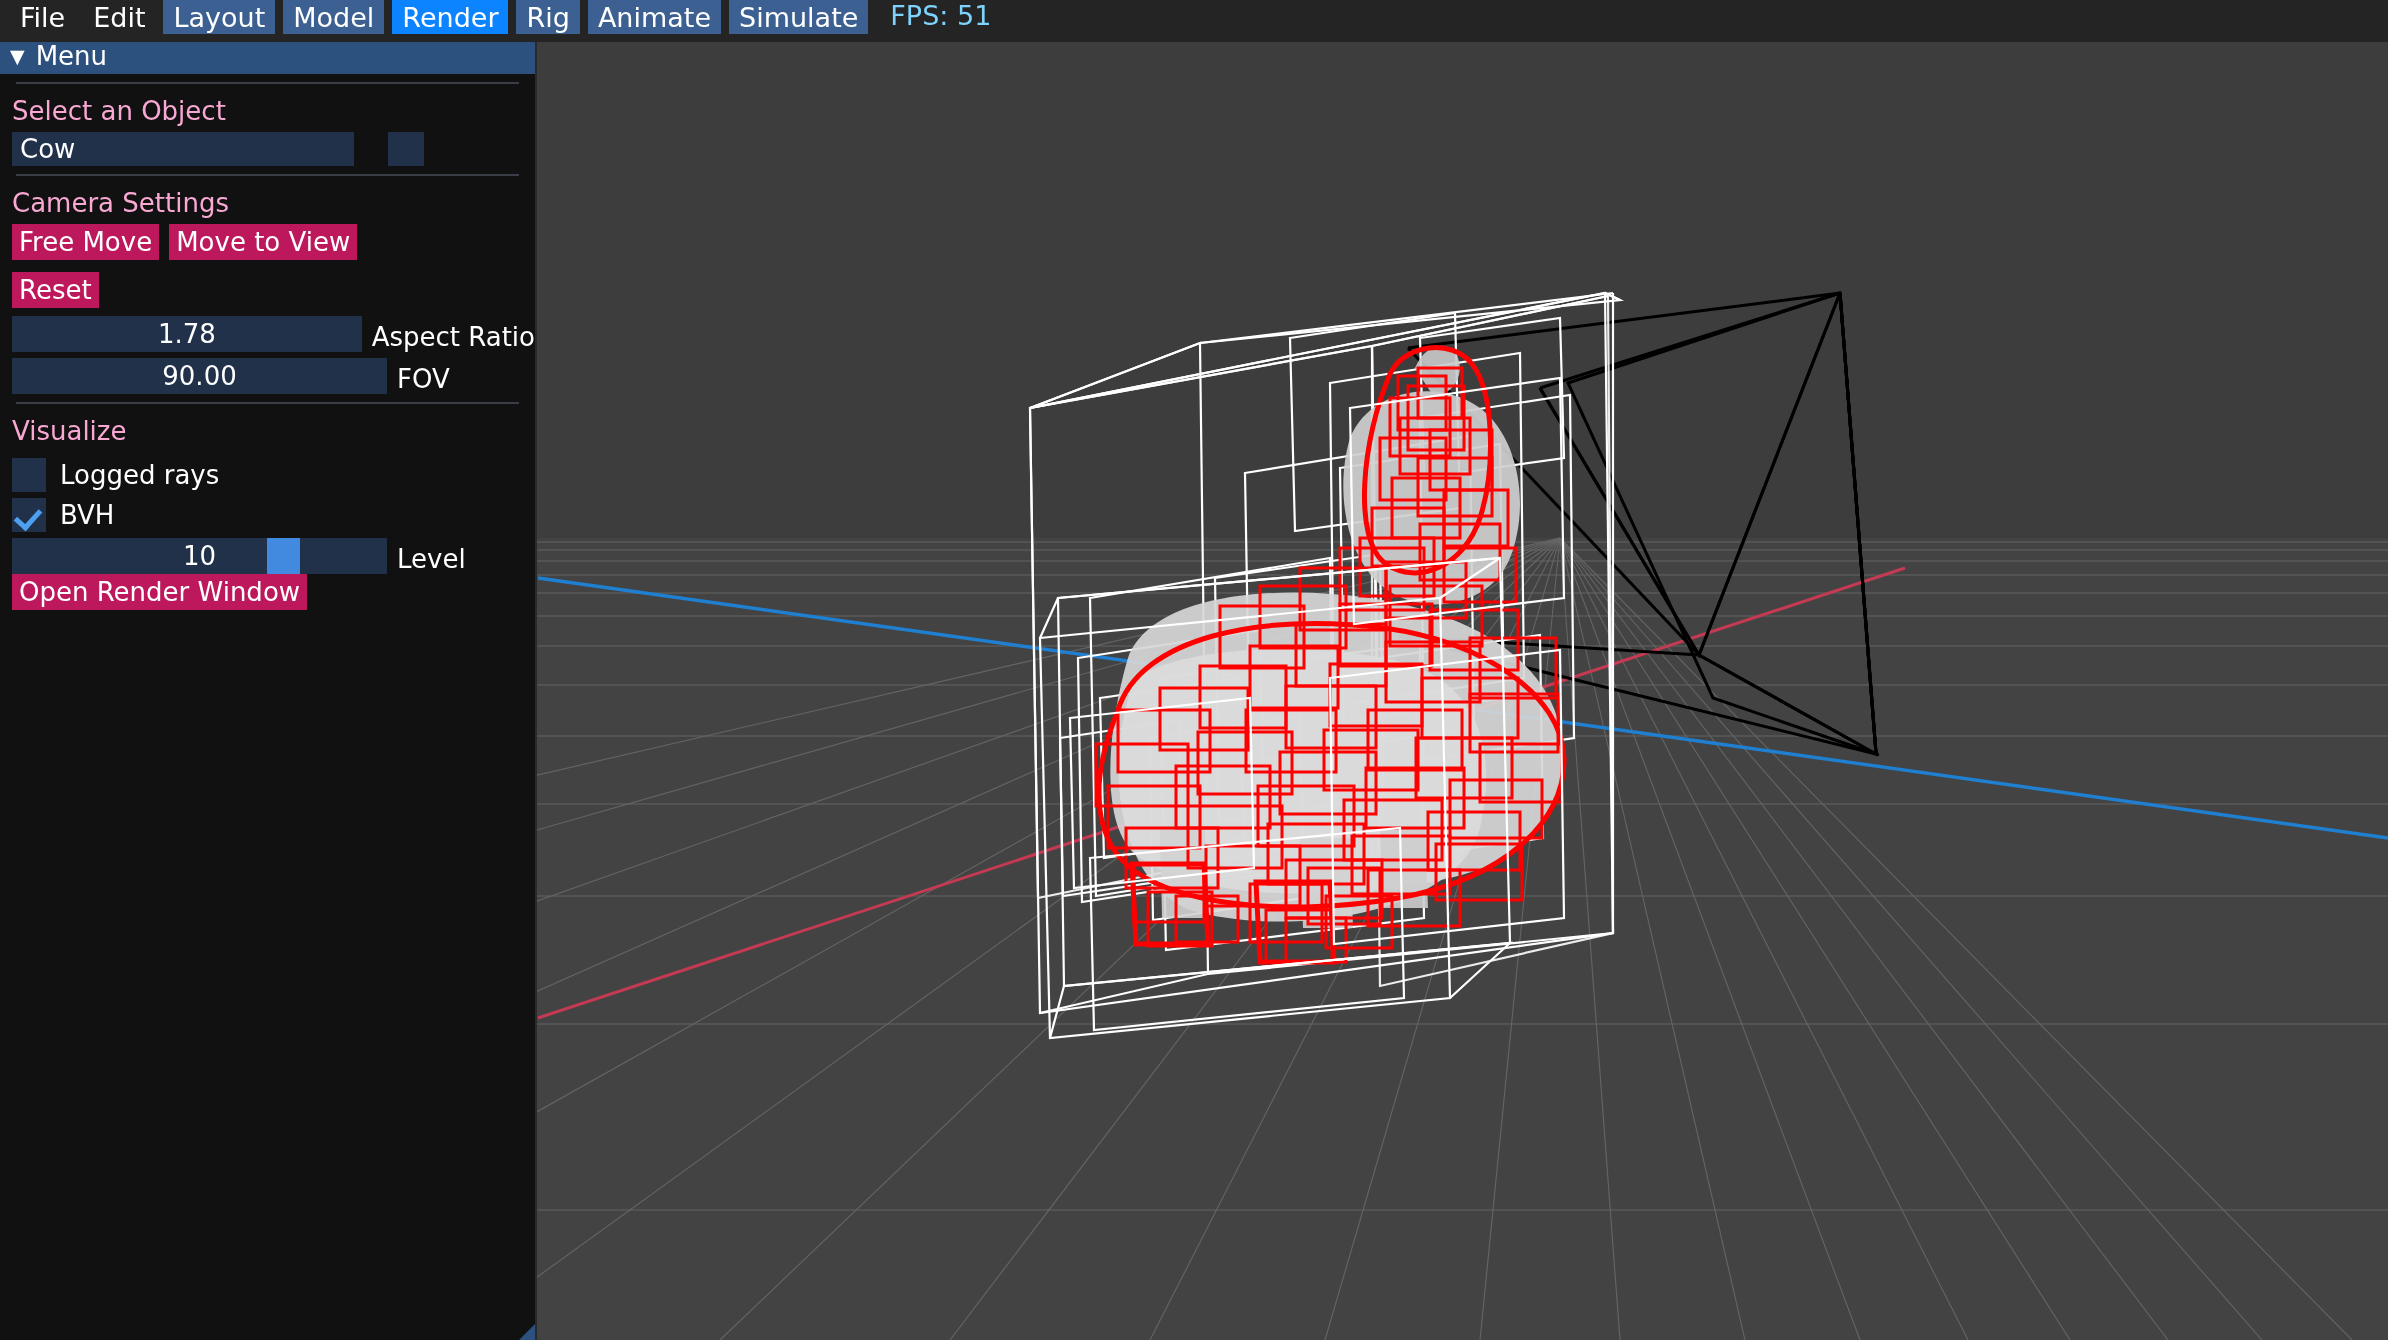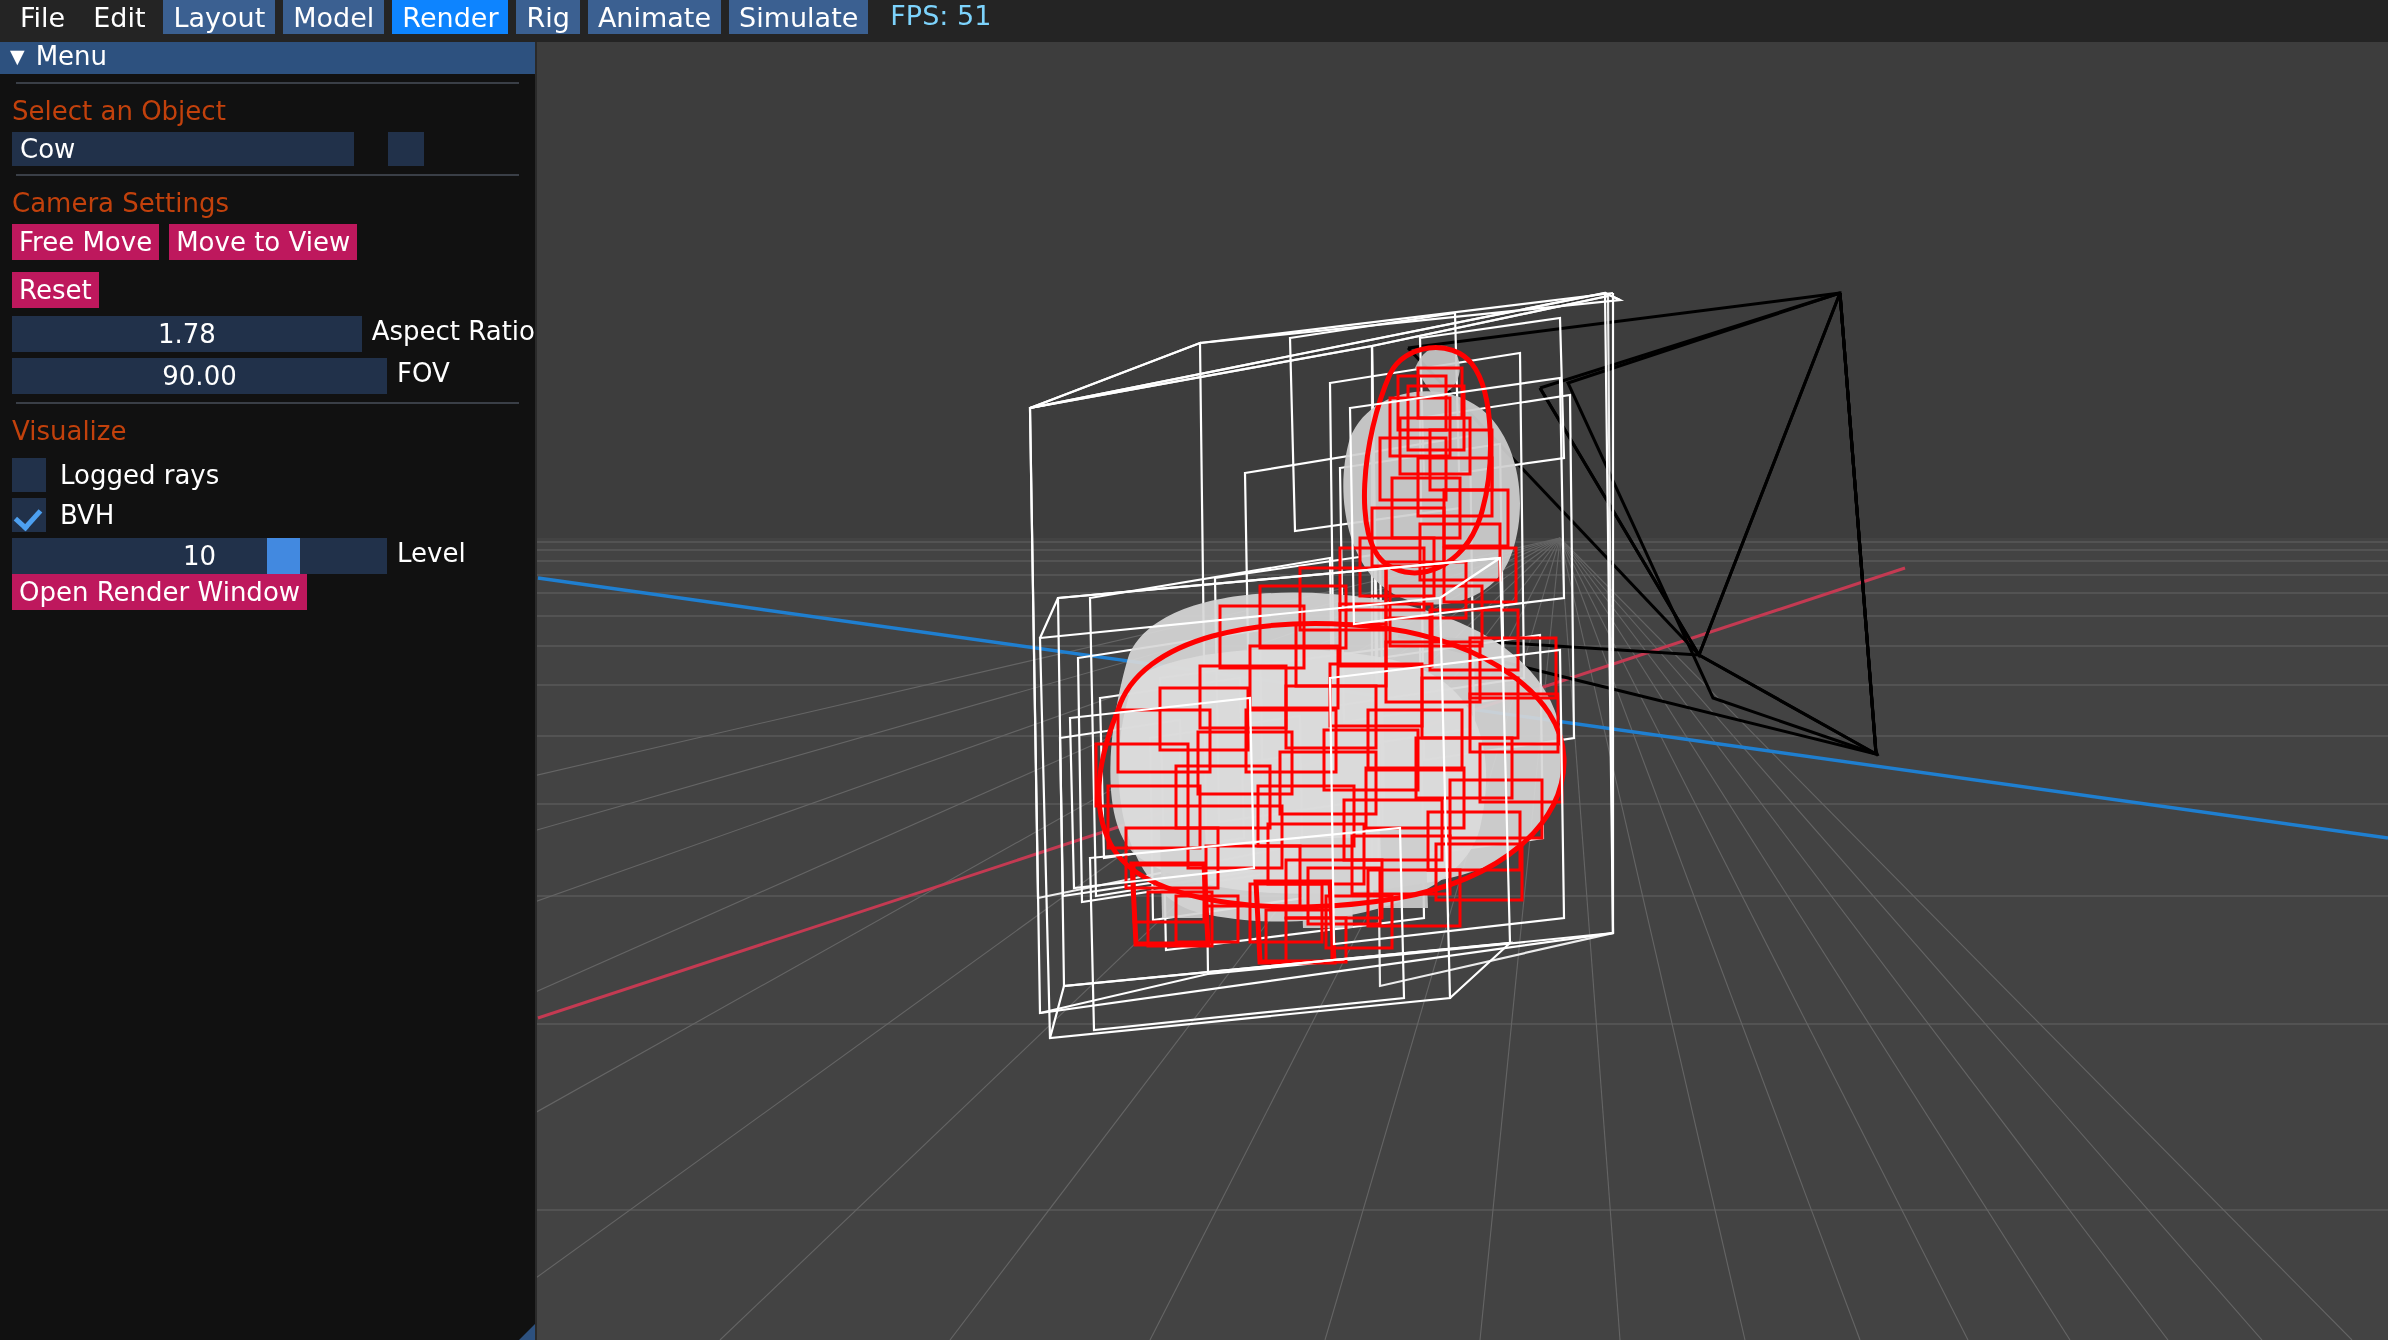--- a/index.html
+++ b/index.html
@@ -57,24 +57,24 @@
   #panel-title .tri {
     font-size: 19px; margin-right: 11px; color: #ffffff;
     line-height: 1;
   }
   .panel-body { padding: 0 0 0 0; }
   .sep {
     height: 2px; background: #3a3f47;
     margin: 8px 16px 8px 16px;
   }
   .sec-label {
-    color: #c2410c; font-size: 26px;
+    color: #f9a8d4; font-size: 26px;
     padding: 4px 0 6px 12px;
   }
-  .row { display: flex; align-items: flex-start; padding-left: 12px; }
+  .row { display: flex; align-items: flex-end; padding-left: 12px; }
 
   .txtfield {
     height: 34px; background: #21314a;
     display: flex; align-items: center;
     color: #ffffff; font-size: 26px;
     padding-left: 8px;
   }
   .combo { width: 342px; }
   .combo-btn {
     width: 36px; height: 34px;

